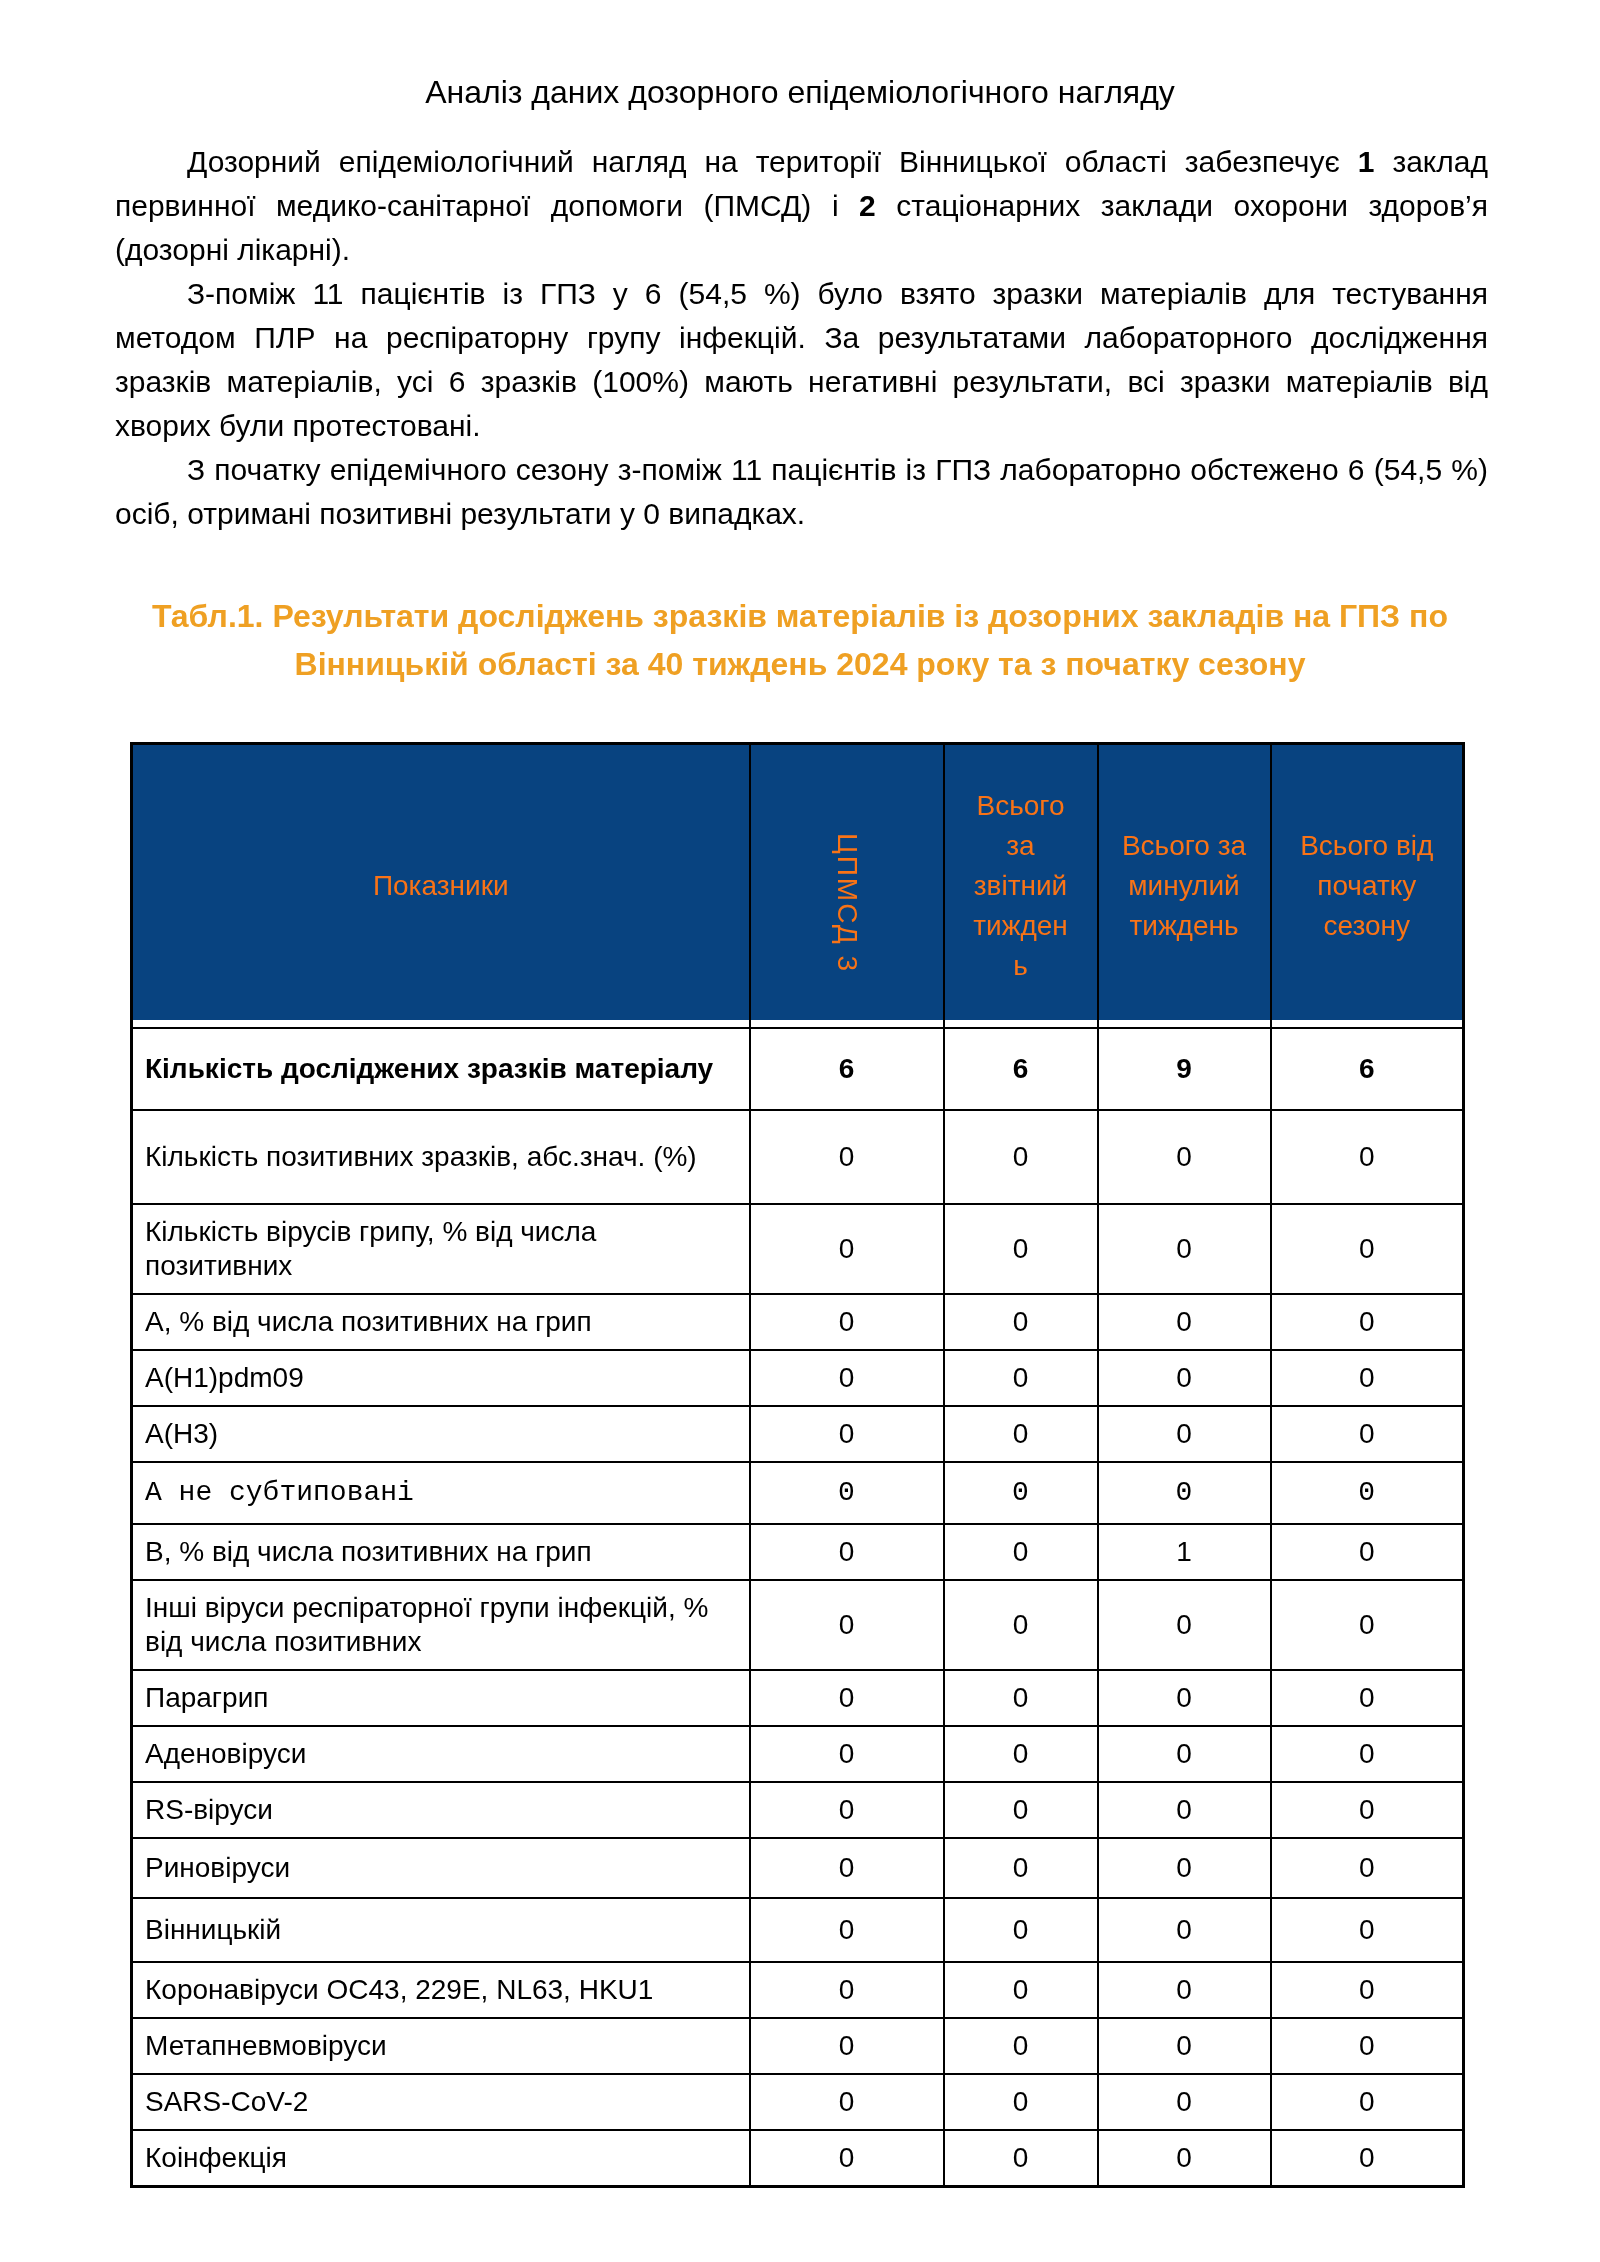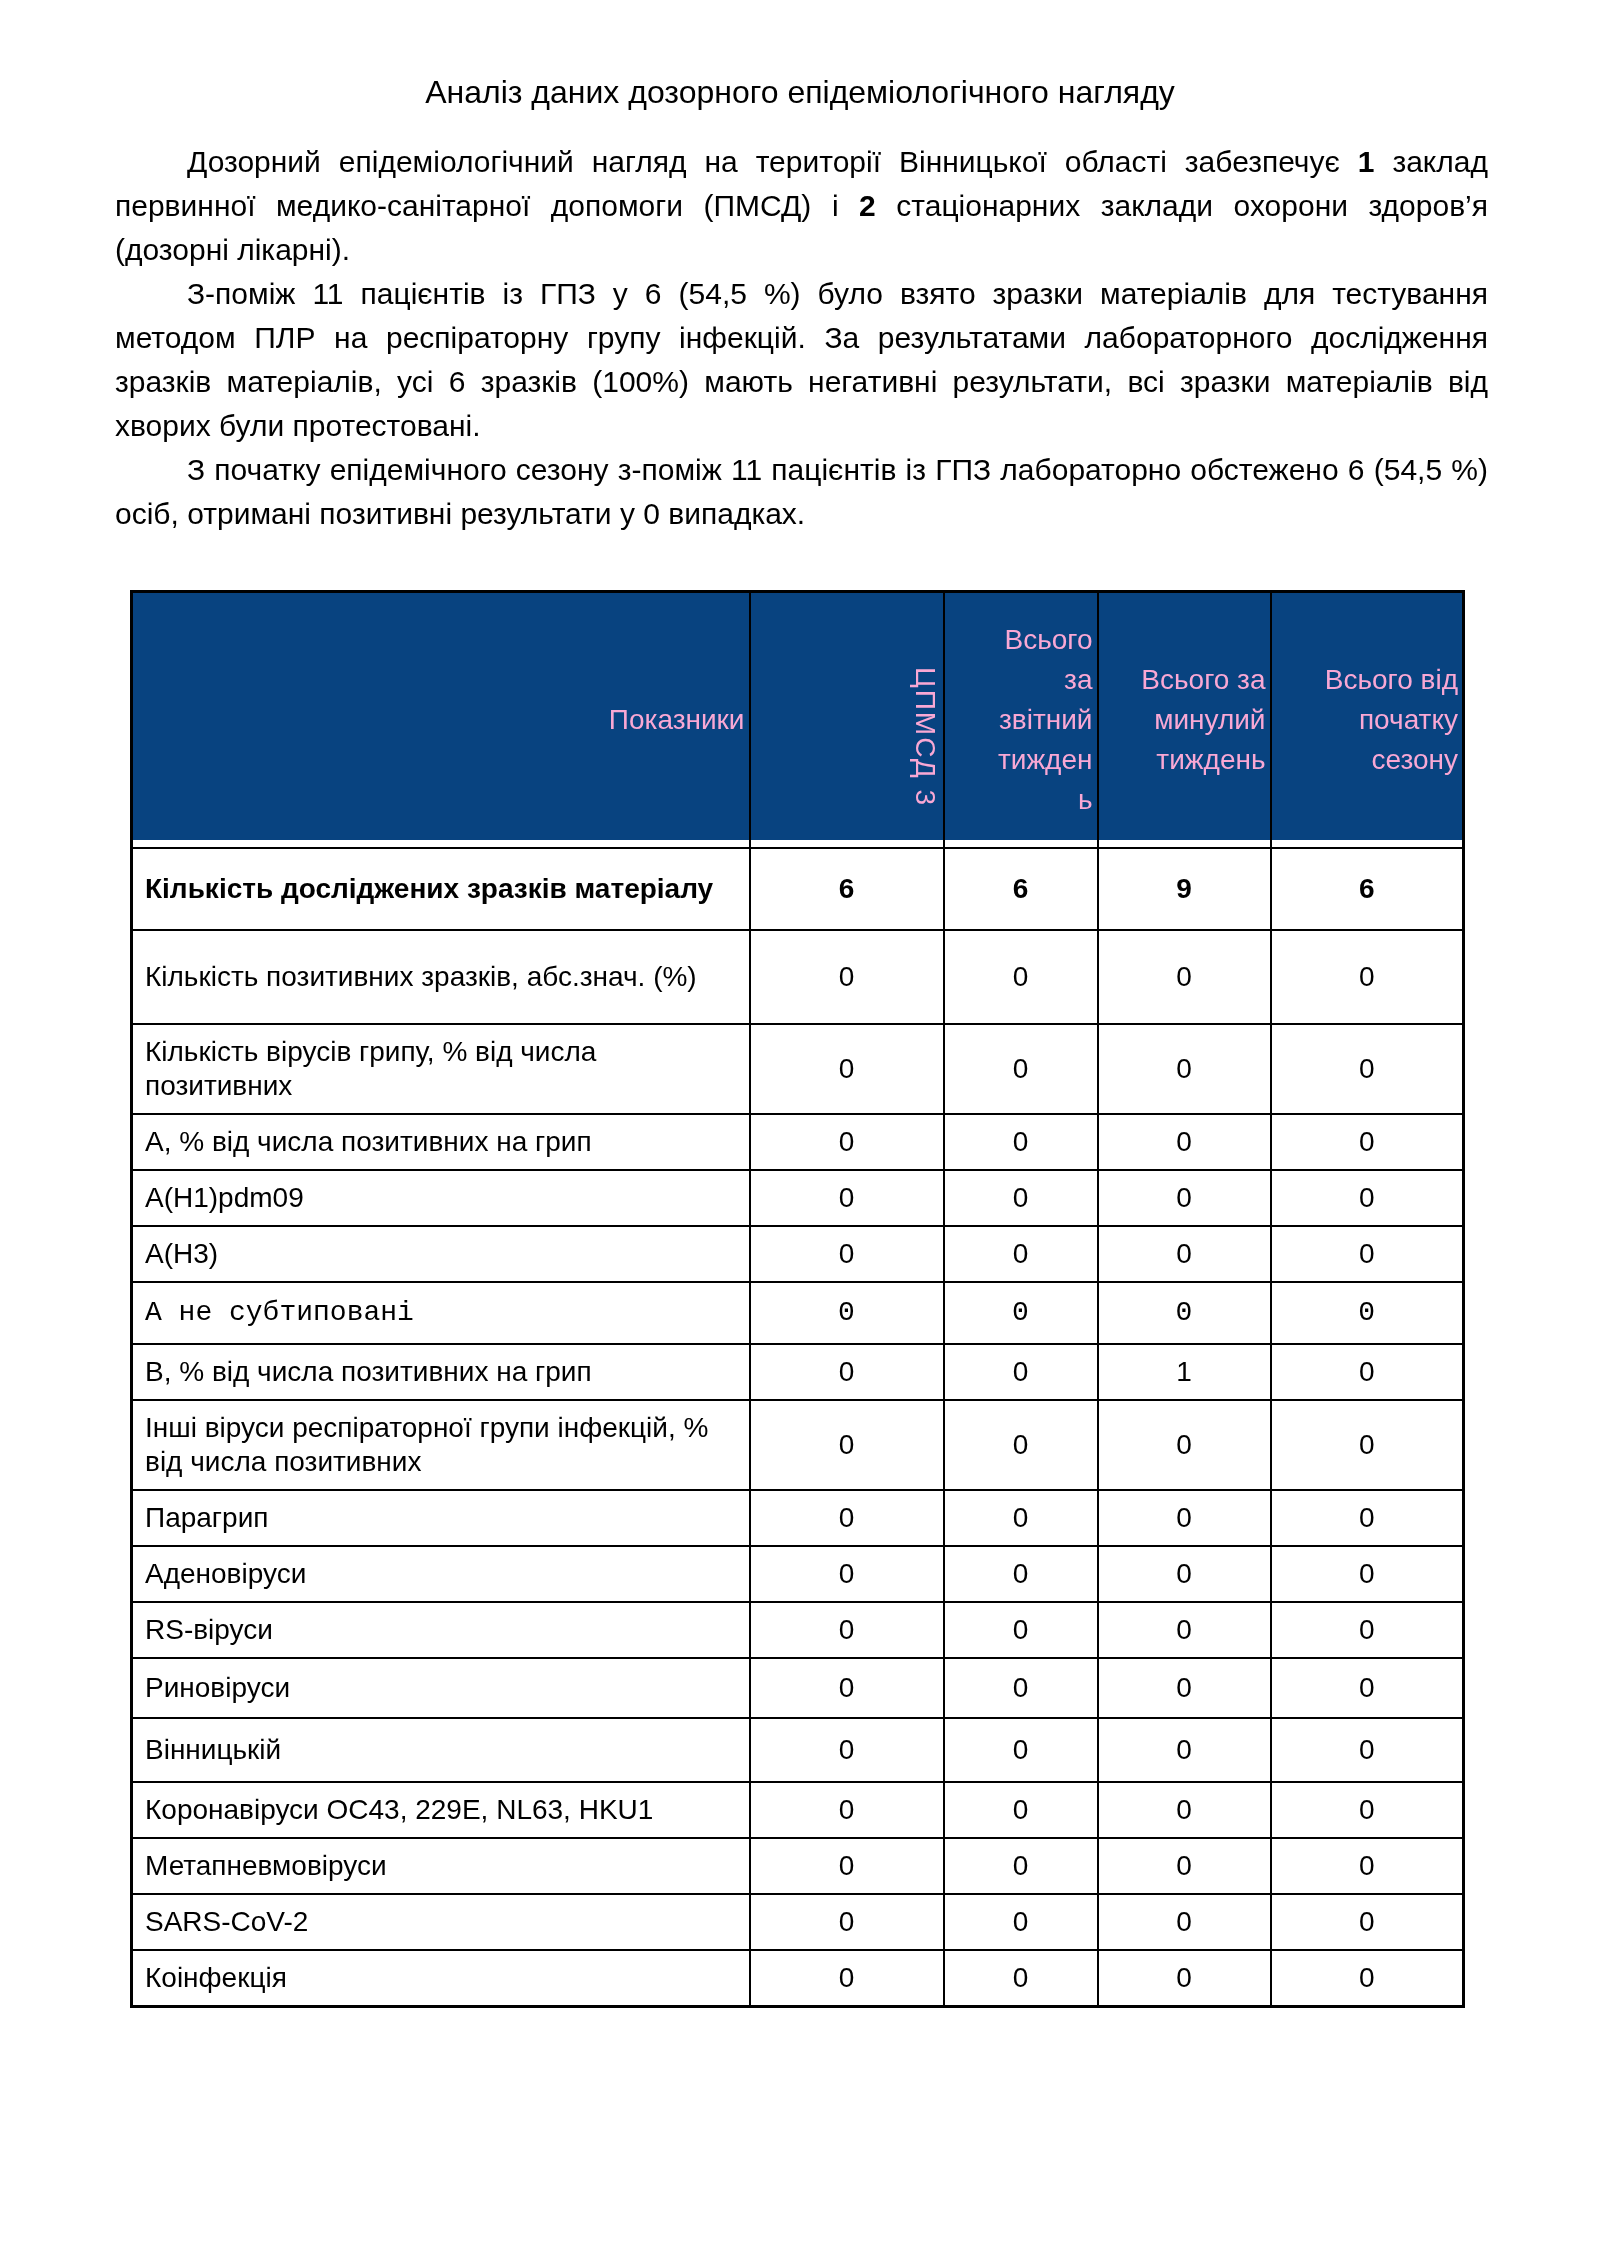--- a/index.html
+++ b/index.html
@@ -53,28 +53,28 @@
     font-size: 28px;
   }
   .results-table col.c1 { width: 618px; }
   .results-table col.c2 { width: 194px; }
   .results-table col.c3 { width: 154px; }
   .results-table col.c4 { width: 173px; }
   .results-table col.c5 { width: 193px; }
 
   .results-table thead th {
     background: var(--header-bg, #084380);
-    color: #f9a8d4;
+    color: #f97316;
     font-weight: normal;
     height: 250px;
     vertical-align: middle;
-    text-align: right;
+    text-align: center;
     white-space: pre-line;
     line-height: 40px;
-    padding: 2px 4px;
+    padding: 16px 4px;
     border: 2px solid #000;
     box-shadow: inset 0 -7px 0 #ffffff;
   }
   .vertical-text {
     writing-mode: vertical-rl;
     display: inline-block;
     white-space: nowrap;
     line-height: 1;
     letter-spacing: 2px;
     margin-top: 6px;
@@ -107,20 +107,21 @@
 <div class="page">
 
   <h1 class="doc-title">Аналіз даних дозорного епідеміологічного нагляду</h1>
 
   <div class="body-text">
     <p class="para"><span>Дозорний епідеміологічний нагляд на території Вінницької області забезпечує </span><span style="font-weight: bold;">1</span><span> заклад первинної медико-санітарної допомоги (ПМСД) і </span><span style="font-weight: bold;">2</span><span> стаціонарних заклади охорони здоров’я (дозорні лікарні).</span></p>
     <p class="para"><span>З-поміж 11 пацієнтів із ГПЗ у 6 (54,5 %) було взято зразки матеріалів для тестування методом ПЛР на респіраторну групу інфекцій. За результатами лабораторного дослідження зразків матеріалів, усі 6 зразків (100%) мають негативні результати, всі зразки матеріалів від хворих були протестовані.</span></p>
     <p class="para"><span>З початку епідемічного сезону з-поміж 11 пацієнтів із ГПЗ лабораторно обстежено 6 (54,5 %) осіб, отримані позитивні результати у 0 випадках.</span></p>
   </div>
 
+  <h2 class="table-caption">Табл.1. Результати досліджень зразків матеріалів із дозорних закладів на ГПЗ по Вінницькій області за 40 тиждень 2024 року та з початку сезону</h2>
 
   <table class="results-table">
     <colgroup>
       <col class="c1">
         <col class="c2">
         <col class="c3">
         <col class="c4">
         <col class="c5">
     </colgroup>
     <thead>

